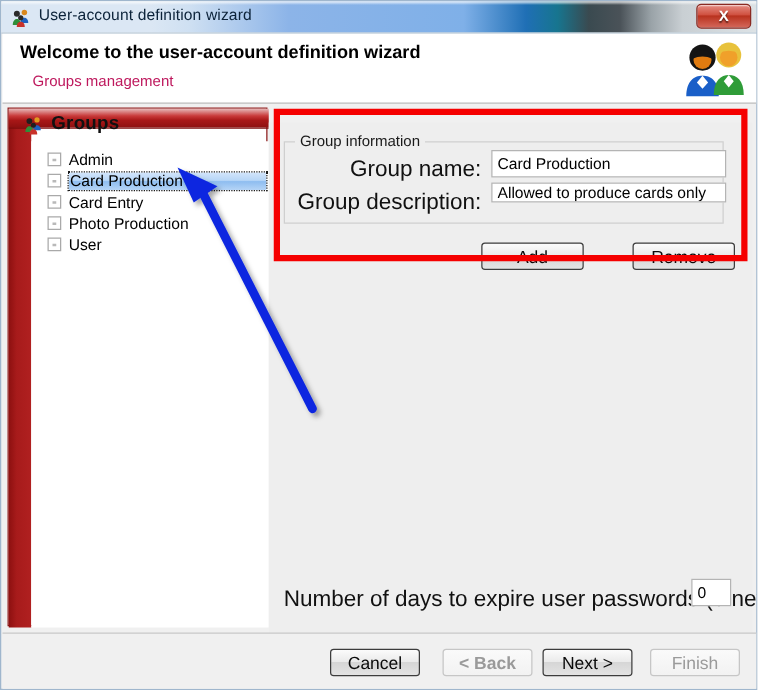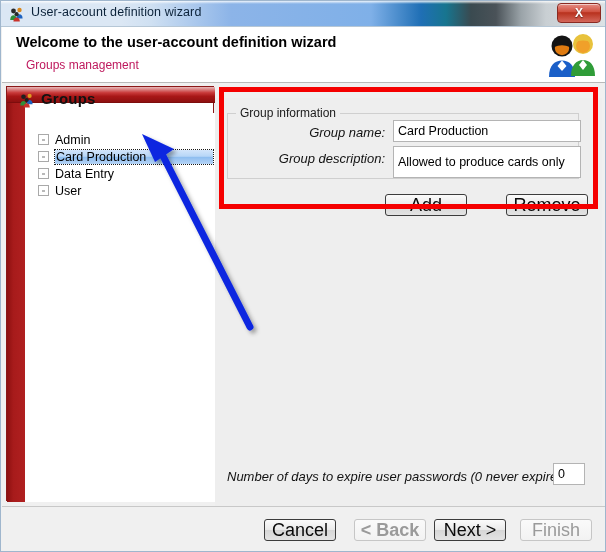--- a/index.html
+++ b/index.html
@@ -168,48 +168,48 @@
     font-size: 12px; color: #1a1a1a;
     white-space: nowrap;
   }
 
   #gb-info { left: 12px; top: 15px; width: 352px; height: 66px; }
   #gb-auth { left: 12px; top: 340px; width: 352px; height: 62px; }
 
   .fieldrow { position: absolute; height: 22px; }
   .fieldlabel {
     position: absolute; right: 0; top: 3px;
-    font-size: 13px; color: #111; white-space: nowrap; font-style: italic;
+    font-size: 18px; color: #111; white-space: nowrap;
   }
   .textbox {
     position: absolute;
     background: #ffffff;
     border: 1px solid #b4b4b4;
     font-size: 12.5px; color: #000;
     padding: 2px 4px;
     font-family: "Liberation Sans", sans-serif;
     outline: none;
   }
 
   #lbl-name-wrap { left: 20px; top: 24px; width: 150px; }
   #lbl-desc-wrap { left: 20px; top: 50px; width: 150px; }
   #tb-name { left: 178px; top: 22px; width: 188px; height: 22px; }
-  #tb-desc { left: 178px; top: 48px; width: 188px; height: 32px; }
+  #tb-desc { left: 178px; top: 48px; width: 188px; height: 16px; }
 
   #lbl-auth-wrap { left: 12px; top: 28px; width: 314px; }
   #lbl-auth-wrap .fieldlabel { right: auto; left: 0; }
   #tb-days { left: 338px; top: 25px; width: 32px; height: 22px; }
 
   .btn {
     position: absolute;
     height: 22px;
     background: linear-gradient(to bottom, #fdfdfd 0%, #f2f2f2 48%, #e3e3e3 50%, #ededed 100%);
     border: 1px solid #a0a0a0;
     border-radius: 3px;
-    font-size: 18px; color: #0a0a0a;
+    font-size: 14px; color: #0a0a0a;
     font-family: "Liberation Sans", sans-serif;
     display: flex; align-items: center; justify-content: center;
     cursor: pointer;
     white-space: nowrap;
   }
   .btn.strong {
     border: 1px solid #3c3c3c;
     background: linear-gradient(to bottom, #fbfbfb 0%, #eaeaea 48%, #d6d6d6 50%, #e3e3e3 100%);
   }
   .btn.disabled { color: #9a9a9a; border-color: #c6c6c6;
@@ -294,31 +294,35 @@
         <path d="M1.3 13.6 C1.3 10.4 3 9 4.5 9 C6 9 7.7 10.4 7.7 13.6 Z" fill="#2f8f3a"></path>
         <circle cx="10.6" cy="3.9" r="2.1" fill="#e09a20"></circle>
         <path d="M7.6 12.2 C7.6 9.2 9.1 8.1 10.6 8.1 C12.1 8.1 13.6 9.2 13.6 12.2 Z" fill="#1d62c0"></path>
         <circle cx="7.7" cy="8.1" r="2" fill="#1f1f1f"></circle>
         <path d="M4.6 15.5 C4.6 12.3 6.2 11.3 7.7 11.3 C9.2 11.3 10.8 12.3 10.8 15.5 Z" fill="#c8322a"></path>
       </svg>
       <div id="groups-header-label">Groups</div>
     </div>
 
     <div id="groups-list">
-      <div class="group-row" style="margin-top:18px;">
+      <div class="group-row" style="margin-top:6px;">
         <span class="cbx"></span>
         <span class="glabel">Admin</span>
       </div>
       <div class="group-row selected">
         <span class="cbx"></span>
         <span class="glabel">Card Production</span>
       </div>
       <div class="group-row">
         <span class="cbx"></span>
-        <span class="glabel">Data Entry</span>
+        <span class="glabel">Card Entry</span>
+      </div>
+      <div class="group-row">
+        <span class="cbx"></span>
+        <span class="glabel">Photo Production</span>
       </div>
       <div class="group-row">
         <span class="cbx"></span>
         <span class="glabel">User</span>
       </div>
     </div>
   </div>
 
   <div id="right-area">
 

